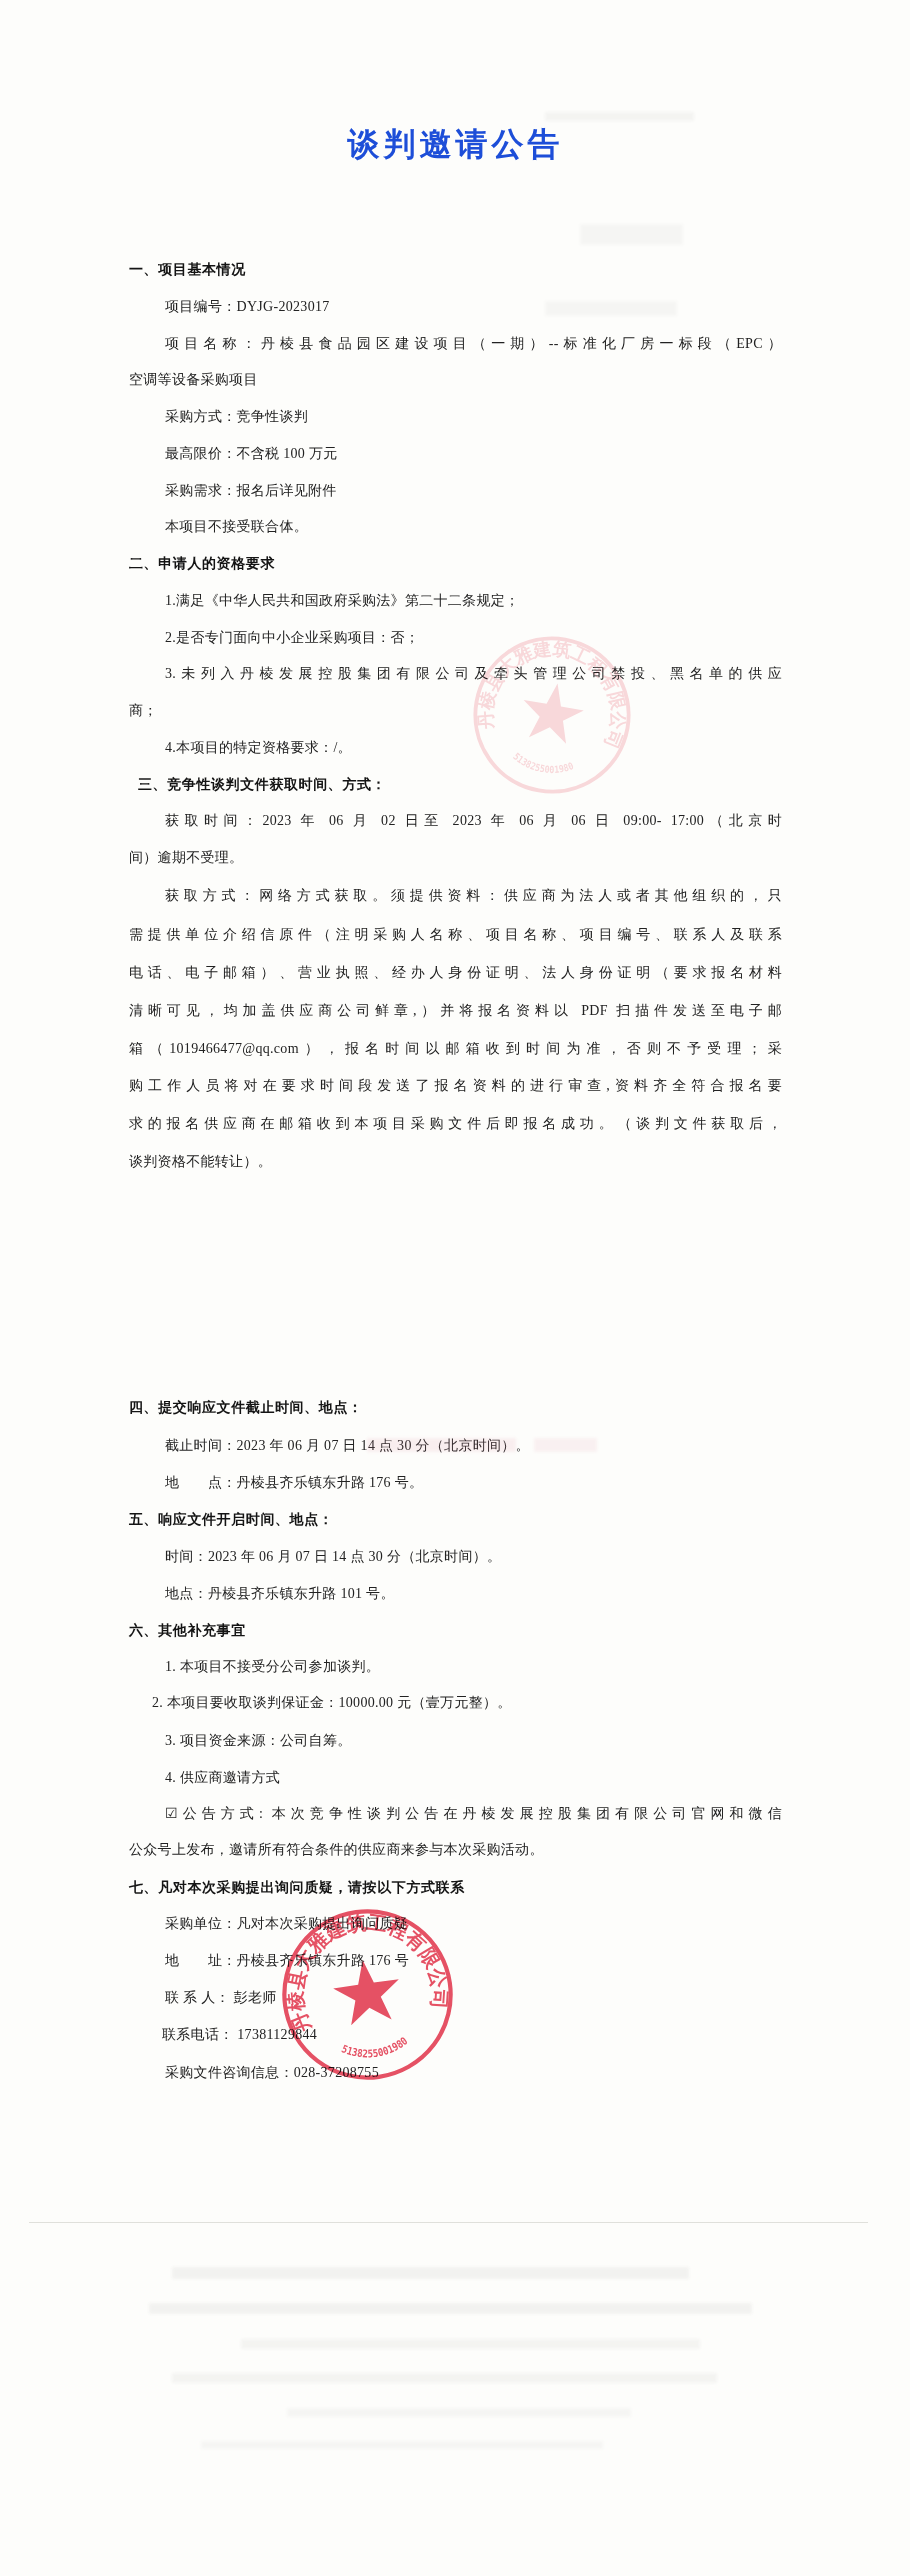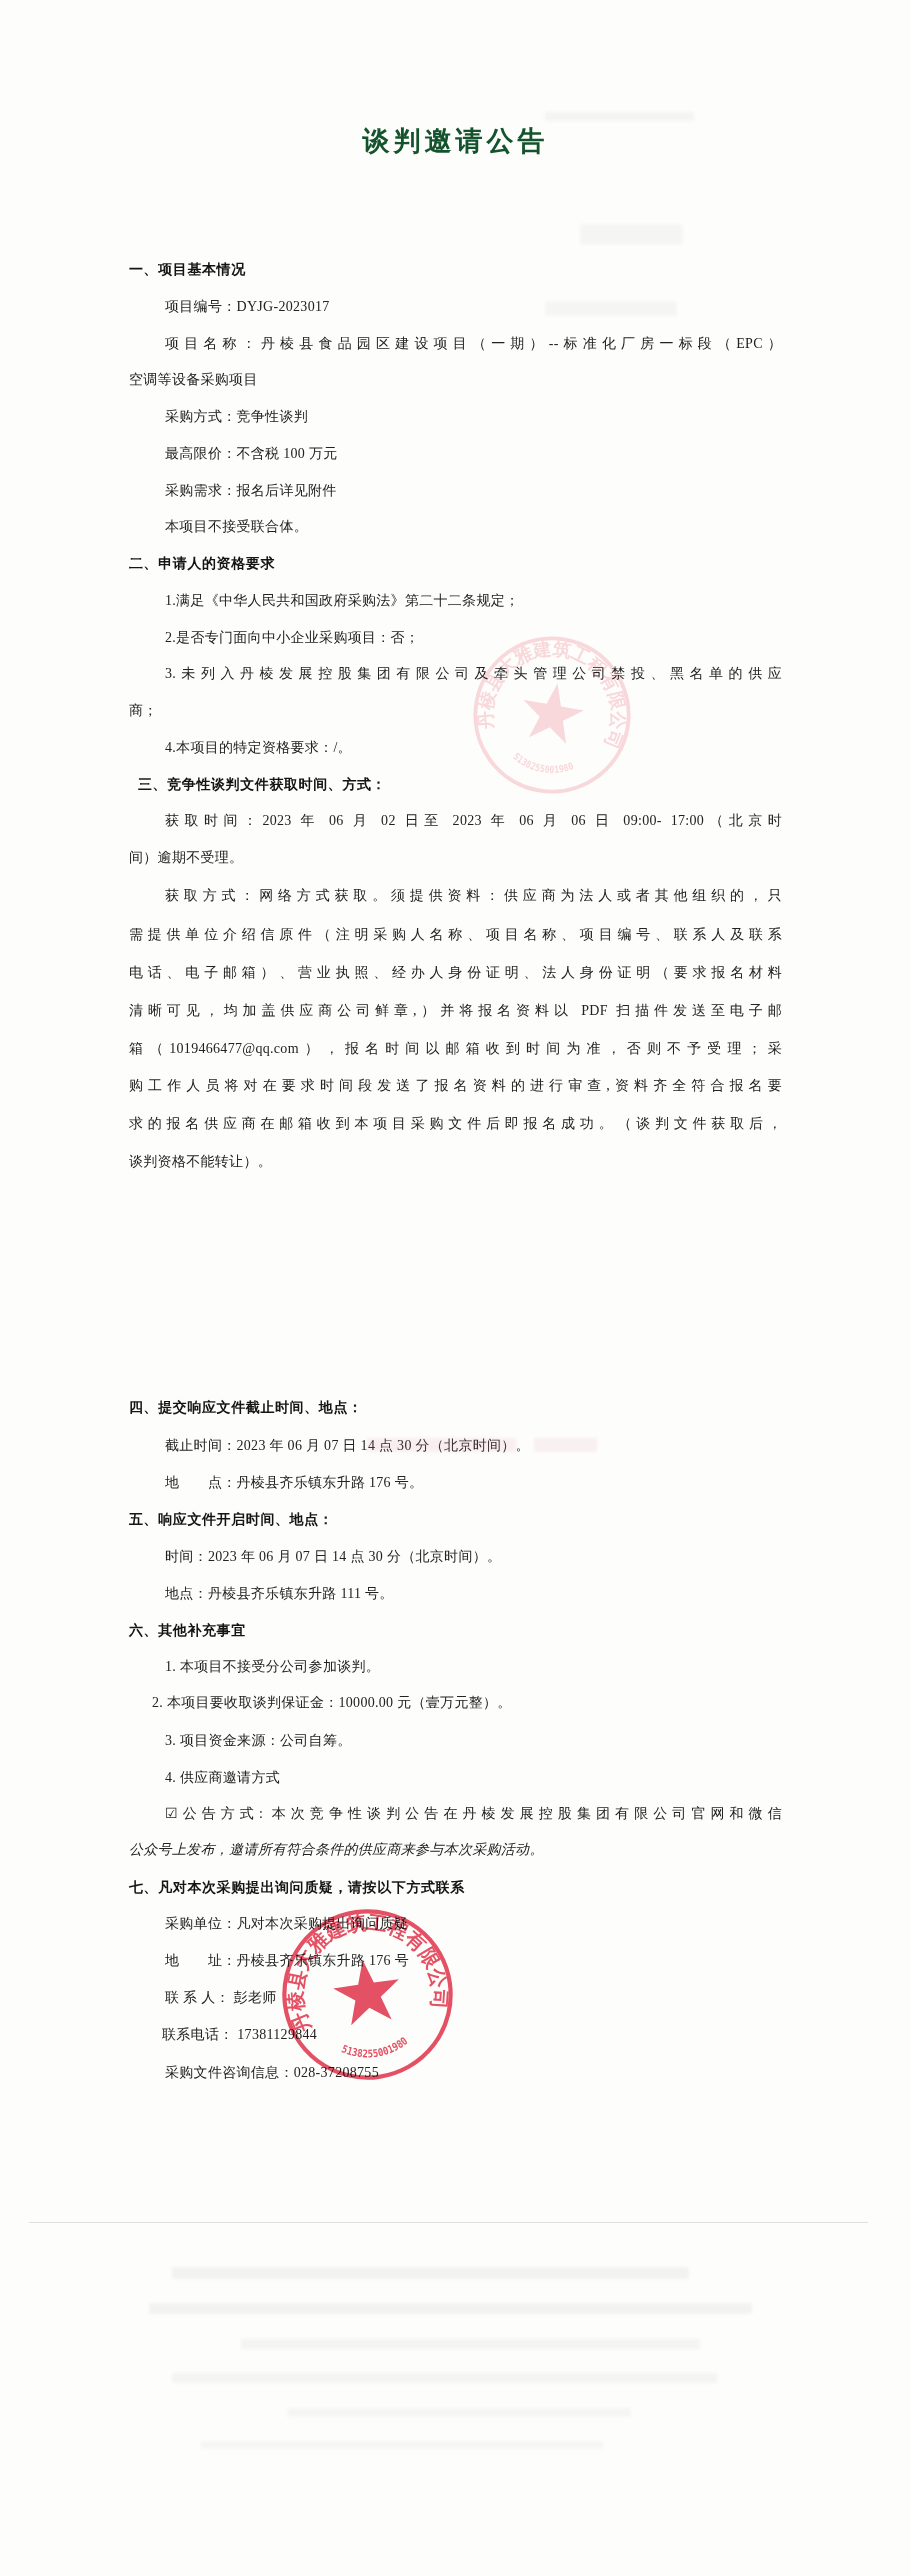--- a/index.html
+++ b/index.html
@@ -4,22 +4,22 @@
 <style>
   html,body{margin:0;padding:0;}
   body{
     width:911px;height:2576px;position:relative;overflow:hidden;
     background:#fdfdfb;
     font-family:"Liberation Serif","DejaVu Serif",serif;
   }
   .page{position:absolute;inset:0;}
   .doc-title{
     position:absolute;left:0;top:123px;width:100%;
-    text-align:center;font-size:27px;font-weight:700;letter-spacing:4px;
-    color:#14532d;font-family:"Liberation Serif","DejaVu Serif",serif;
+    text-align:center;font-size:32px;font-weight:700;letter-spacing:4px;
+    color:#1d4ed8;font-family:"Liberation Serif","DejaVu Serif",serif;
   }
   .line{
     position:absolute;height:39px;line-height:39px;white-space:nowrap;
     font-size:14px;color:#222;letter-spacing:0.3px;
   }
   .line.h{
     font-family:"Liberation Sans","DejaVu Sans",sans-serif;
     font-weight:700;color:#141414;letter-spacing:0.6px;
   }
   .line.stretch{
@@ -63,28 +63,28 @@
       <div class="line stretch" style="left: 129px; top: 991px; width: 653px;">清晰可见，均加盖供应商公司鲜章,）并将报名资料以 PDF 扫描件发送至电子邮</div>
       <div class="line stretch" style="left: 129px; top: 1029px; width: 653px;">箱（1019466477@qq.com），报名时间以邮箱收到时间为准，否则不予受理；采</div>
       <div class="line stretch" style="left: 129px; top: 1066px; width: 653px;">购工作人员将对在要求时间段发送了报名资料的进行审查,资料齐全符合报名要</div>
       <div class="line stretch" style="left: 129px; top: 1104px; width: 653px;">求的报名供应商在邮箱收到本项目采购文件后即报名成功。（谈判文件获取后，</div>
       <div class="line" style="left: 129px; top: 1142px;">谈判资格不能转让）。</div>
       <div class="line h" style="left: 129px; top: 1388px;">四、提交响应文件截止时间、地点：</div>
       <div class="line" style="left: 165px; top: 1426px;">截止时间：2023 年 06 月 07 日 14 点 30 分（北京时间）。</div>
       <div class="line" style="left: 165px; top: 1463px;">地　　点：丹棱县齐乐镇东升路 176 号。</div>
       <div class="line h" style="left: 129px; top: 1500px;">五、响应文件开启时间、地点：</div>
       <div class="line" style="left: 165px; top: 1537px;">时间：2023 年 06 月 07 日 14 点 30 分（北京时间）。</div>
-      <div class="line" style="left: 165px; top: 1574px;">地点：丹棱县齐乐镇东升路 111 号。</div>
+      <div class="line" style="left: 165px; top: 1574px;">地点：丹棱县齐乐镇东升路 101 号。</div>
       <div class="line h" style="left: 129px; top: 1611px;">六、其他补充事宜</div>
       <div class="line" style="left: 165px; top: 1647px;">1.  本项目不接受分公司参加谈判。</div>
       <div class="line" style="left: 152px; top: 1683px;">2.  本项目要收取谈判保证金：10000.00 元（壹万元整）。</div>
       <div class="line" style="left: 165px; top: 1721px;">3.  项目资金来源：公司自筹。</div>
       <div class="line" style="left: 165px; top: 1758px;">4.  供应商邀请方式</div>
       <div class="line stretch" style="left: 165px; top: 1794px; width: 617px;">☑公告方式: 本次竞争性谈判公告在丹棱发展控股集团有限公司官网和微信</div>
-      <div class="line" style="left: 129px; top: 1830px; font-style: italic;">公众号上发布，邀请所有符合条件的供应商来参与本次采购活动。</div>
+      <div class="line" style="left: 129px; top: 1830px;">公众号上发布，邀请所有符合条件的供应商来参与本次采购活动。</div>
       <div class="line h" style="left: 129px; top: 1868px;">七、凡对本次采购提出询问质疑，请按以下方式联系</div>
       <div class="line" style="left: 165px; top: 1904px;">采购单位：凡对本次采购提出询问质疑</div>
       <div class="line" style="left: 165px; top: 1941px;">地　　址：丹棱县齐乐镇东升路 176 号</div>
       <div class="line" style="left: 165px; top: 1978px;">联 系 人：  彭老师</div>
       <div class="line" style="left: 162px; top: 2015px;">联系电话：  17381129844</div>
       <div class="line" style="left: 165px; top: 2053px;">采购文件咨询信息：028-37208755</div>
     </div>
 
   <div id="seals-root">
       <div class="seal" style="left: 272px; top: 1899px; width: 191px; height: 191px; opacity: 0.93; transform: rotate(-8deg); color: rgb(229, 68, 89);"><svg width="191" height="191" viewBox="-170 -170 340 340">

